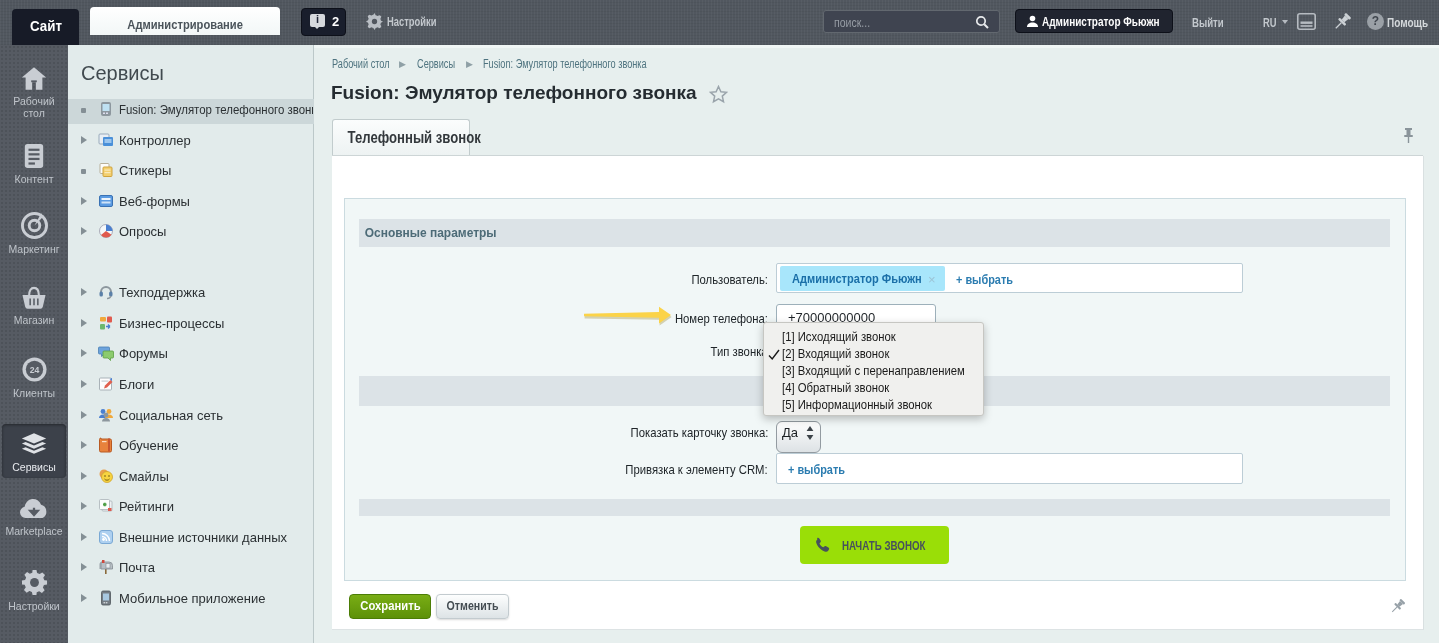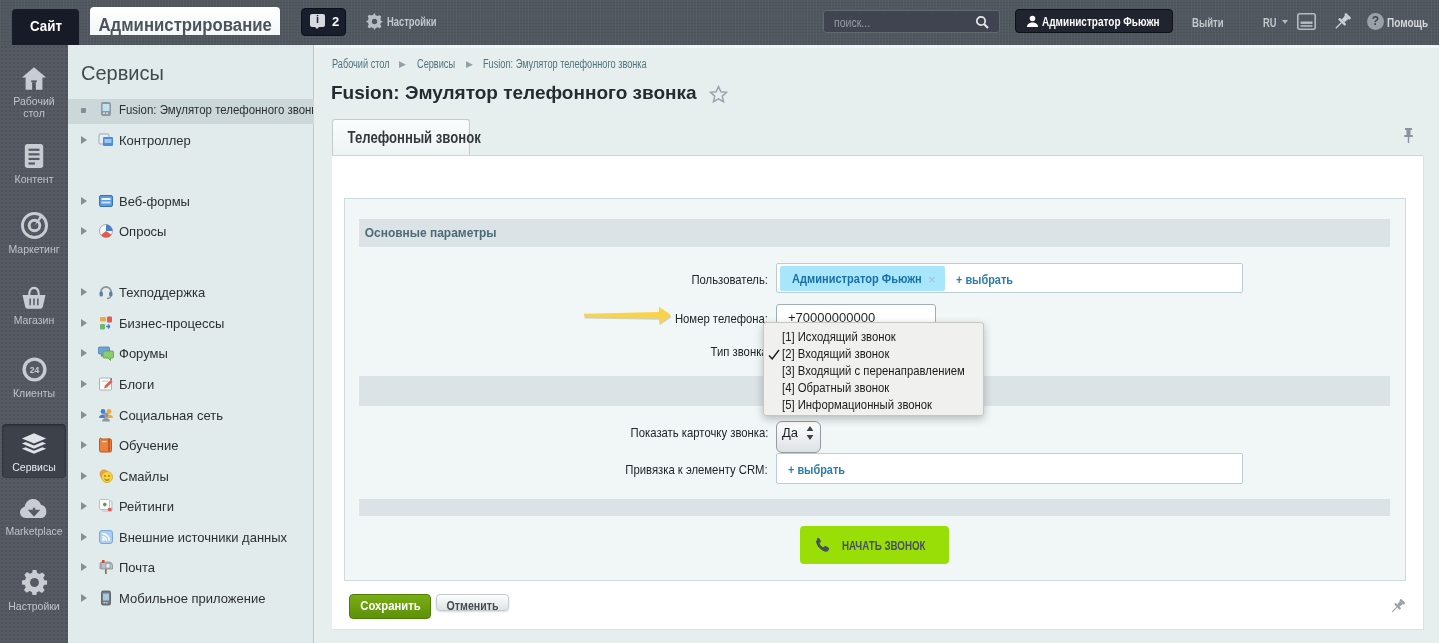--- a/index.html
+++ b/index.html
@@ -11,21 +11,21 @@
 
 #topbar { position:absolute; left:0; top:0; width:1439px; height:45px;
   background:#51575f;
   background-image:repeating-linear-gradient(90deg, rgba(255,255,255,.035) 0 1px, transparent 1px 3px),
                    repeating-linear-gradient(0deg, rgba(0,0,0,.05) 0 1px, transparent 1px 3px);
 }
 #tab-site { position:absolute; left:12px; top:9px; width:67px; height:36px; background:#171b27;
   border-radius:4px 4px 0 0; color:#fff; font-size:15px; font-weight:bold; text-align:center; line-height:34px; }
 #tab-admin { position:absolute; left:90px; top:7px; width:190px; height:28px;
   background:linear-gradient(#ffffff,#f2f7f7); border-radius:4px 4px 0 0;
-  color:#4b545b; font-size:18px; font-weight:bold; text-align:center; line-height:36px; }
+  color:#4b545b; font-size:12px; font-weight:bold; text-align:center; line-height:36px; }
 #counter { position:absolute; left:301px; top:8px; width:45px; height:28px; background:#191e2c;
   border-radius:4px; border:1px solid #0d1019; }
 #counter .bub { position:absolute; left:8px; top:5px; width:15px; height:13px; background:#d6d9dd; border-radius:2px; }
 #counter .bub:after { content:""; position:absolute; left:4px; top:12px; border:3px solid transparent; border-top-color:#d6d9dd; }
 #counter .bub b { position:absolute; left:0; top:-1px; width:15px; text-align:center; font-size:11px; color:#23283a; }
 #counter .num { position:absolute; left:30px; top:5px; color:#fff; font-size:13px; font-weight:bold; }
 .topbtn-text { color:#c3c8cd; font-size:13px; font-weight:bold; }
 #search { position:absolute; left:823px; top:10px; width:177px; height:23px; background:#3f4450;
   border:1px solid #62686f; border-radius:3px;padding-left:24px; }
 #search > span { position:absolute; left:10px; top:4px; color:#979da5; font-size:13px; }
@@ -77,21 +77,21 @@
   color:#1a6fa8; font-size:13px; font-weight:bold; text-align:left; padding-left:12px; line-height:25px; }
 #dropdown { position:absolute; left:763px; top:322px; width:221px; height:94px; background:#f0f0ee;
   border:1px solid #c6c6c2; border-radius:3px; box-shadow:0 3px 8px rgba(0,0,0,.25); font-size:13px; color:#1a1a1a; }
 #dropdown .it { position:absolute; left:18px; white-space:nowrap; transform:scaleX(0.87); transform-origin:0 50%; }
 #greenbtn { position:absolute; left:800px; top:526px; width:149px; height:38px; background:#9ade07; border-radius:4px; }
 #greenbtn > span { position:absolute; left:42px; top:13px; font-size:12.5px; font-weight:bold; color:#47525c;
   white-space:nowrap; transform:scaleX(0.78); transform-origin:0 50%; display:inline-block; }
 #btn-save { position:absolute; left:349px; top:594px; width:82px; height:25px;
   background:linear-gradient(#79ad15,#5d9108); border:1px solid #4c7d06; border-radius:4px;
   color:#fff; font-size:12.5px; font-weight:bold; text-align:center; line-height:23px; }
-#btn-cancel { position:absolute; left:436px; top:594px; width:73px; height:17px;
+#btn-cancel { position:absolute; left:436px; top:594px; width:73px; height:25px;
   background:linear-gradient(#fdfefe,#dde3e6); border:1px solid #c3cbcf; border-radius:4px;
   color:#454d53; font-size:12.5px; font-weight:bold; text-align:center; line-height:23px;
   box-shadow:0 1px 2px rgba(0,0,0,.15); }
 #select-da { position:absolute; left:776px; top:421px; width:45px; height:32px;
   background:linear-gradient(#fefefe,#dde2e5); border:1px solid #939ba1; border-radius:6px;
   font-size:13px; color:#1b1f22; }
 </style>
 </head>
 <body>
 
@@ -222,20 +222,30 @@
     <div class="tx"><span class="cnd" style="transform:scaleX(0.88)">Fusion: Эмулятор телефонного звонка</span></div>
     </div>
   <div class="mi" style="top:85px">
       <div class="tri"></div>
     <svg class="ic" viewBox="0 0 16 16">
         <rect x="1" y="2" width="10" height="10" rx="1" fill="#e8eef4" stroke="#9ab" stroke-width="1"></rect>
         <rect x="5" y="5" width="10" height="9" rx="1" fill="#4a90d9"></rect>
         <rect x="6.5" y="7" width="7" height="4" fill="#9cc6ee"></rect>
       </svg>
     <div class="tx">Контроллер</div>
+    </div>
+  <div class="mi" style="top:115px">
+      <div class="bullet"></div>
+    <svg class="ic" viewBox="0 0 16 16">
+        <rect x="2" y="1.5" width="9" height="10" rx="1" fill="#fdfdfb" stroke="#b8b09a" stroke-width="1"></rect>
+        <rect x="5" y="5" width="9" height="9.5" rx="1" fill="#f3cf6e" stroke="#cfa33e" stroke-width="1"></rect>
+        <rect x="6.5" y="7.5" width="6" height="1.2" fill="#fae9bb"></rect>
+        <rect x="6.5" y="10" width="6" height="1.2" fill="#fae9bb"></rect>
+      </svg>
+    <div class="tx">Стикеры</div>
     </div>
   <div class="mi" style="top:146px">
       <div class="tri"></div>
     <svg class="ic" viewBox="0 0 16 16">
         <rect x="1.5" y="2.5" width="13" height="11" rx="1.5" fill="#5b9be2" stroke="#3a72b4" stroke-width="1"></rect>
         <rect x="3.5" y="5" width="9" height="2" fill="#eef5fc"></rect>
         <rect x="3.5" y="8.5" width="9" height="2" fill="#cfe3f7"></rect>
       </svg>
     <div class="tx">Веб-формы</div>
     </div>

